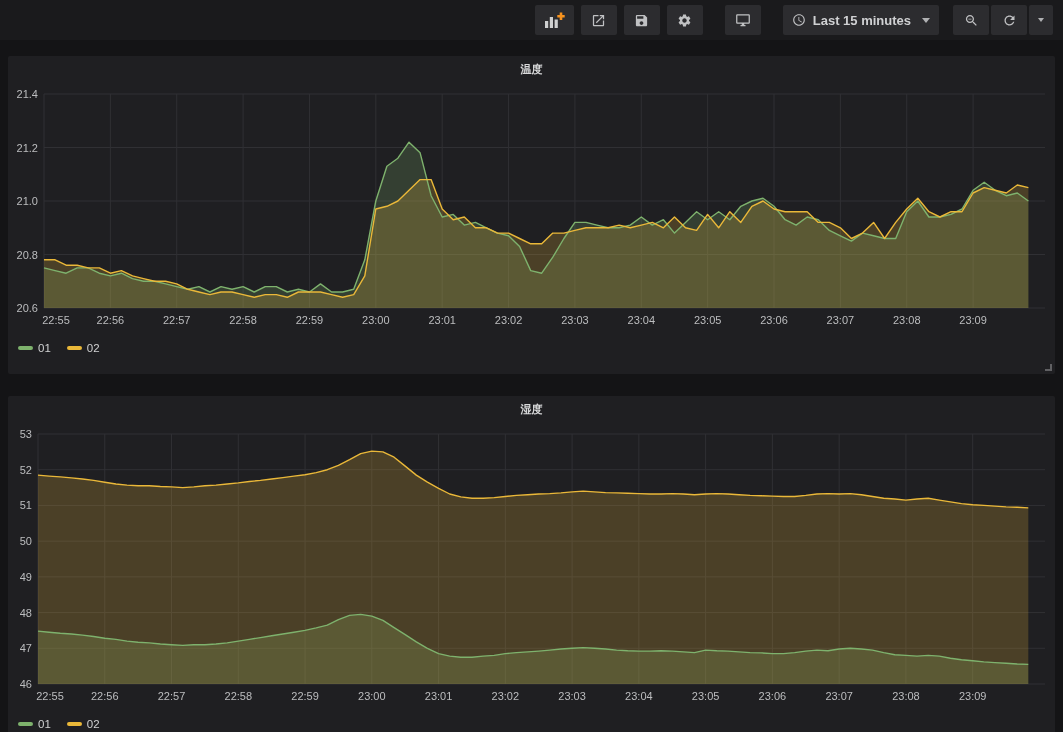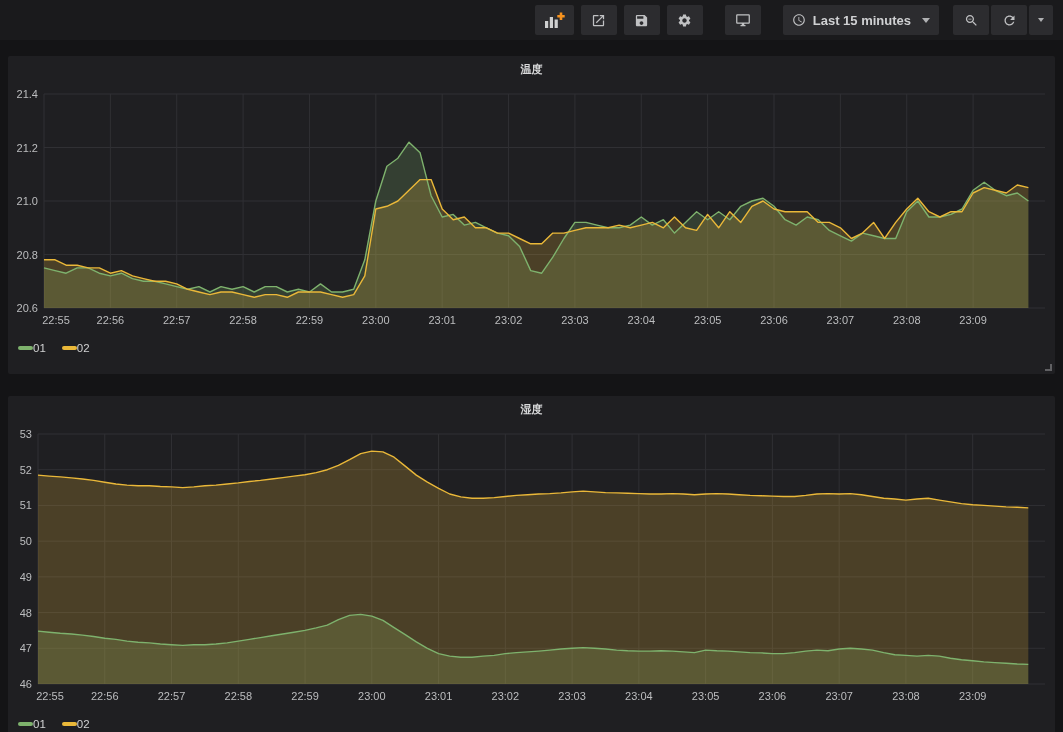--- a/index.html
+++ b/index.html
@@ -21,21 +21,21 @@
   .gap-lg { width:22px; } .gap-md { width:14px; } .gap-sm { width:2px; }
   .timepicker { gap:7px; font-size:13px; color:#d0d1d3; font-weight:700; }
   .timepicker .caret { margin-left:4px; }
 
   
   .panel { position:absolute; left:8px; width:1047px; background:#1f1f22; border-radius:2px; }
   #panel-temp { top:56px; height:318px; }
   #panel-hum  { top:396px; height:348px; }
   .panel-title { height:26px; padding-top:6px; text-align:center; font-size:11px; font-weight:700; color:#d8d9da; cursor:pointer; }
   .legend { display:flex; gap:16px; padding:4px 0 0 10px; align-items:center; }
-  .leg-item { display:flex; align-items:center; font-size:11.5px; color:#d0d1d2; cursor:pointer; }
+  .leg-item { display:flex; align-items:center; gap:5px; font-size:11.5px; color:#d0d1d2; cursor:pointer; }
   .leg-dash { width:15px; height:4px; border-radius:2px; display:inline-block; }
   svg.chart text { font-family:"Liberation Sans", sans-serif; font-size:11px; fill:#bcbdbf; }
   .resize-handle { position:absolute; right:3px; bottom:3px; width:7px; height:7px;
      border-right:2px solid #606063; border-bottom:2px solid #606063; cursor:nwse-resize; }
 </style>
 </head>
 <body>
 
 <div class="navbar">
 

